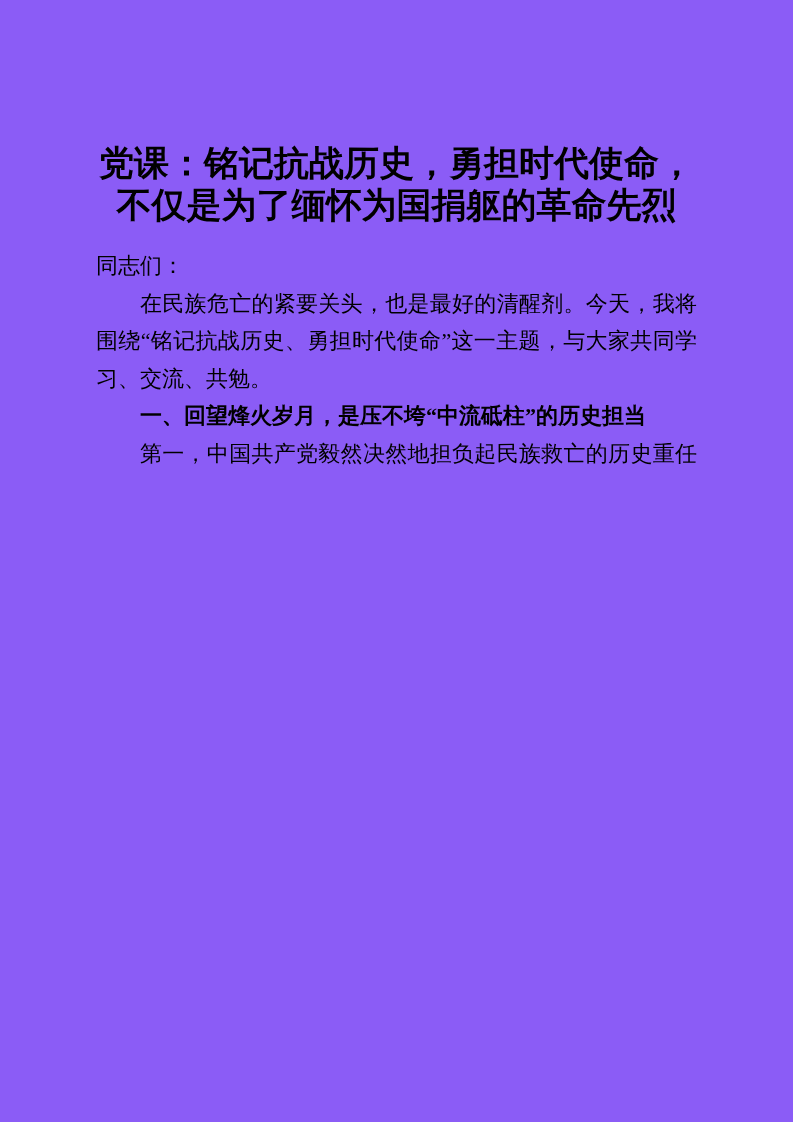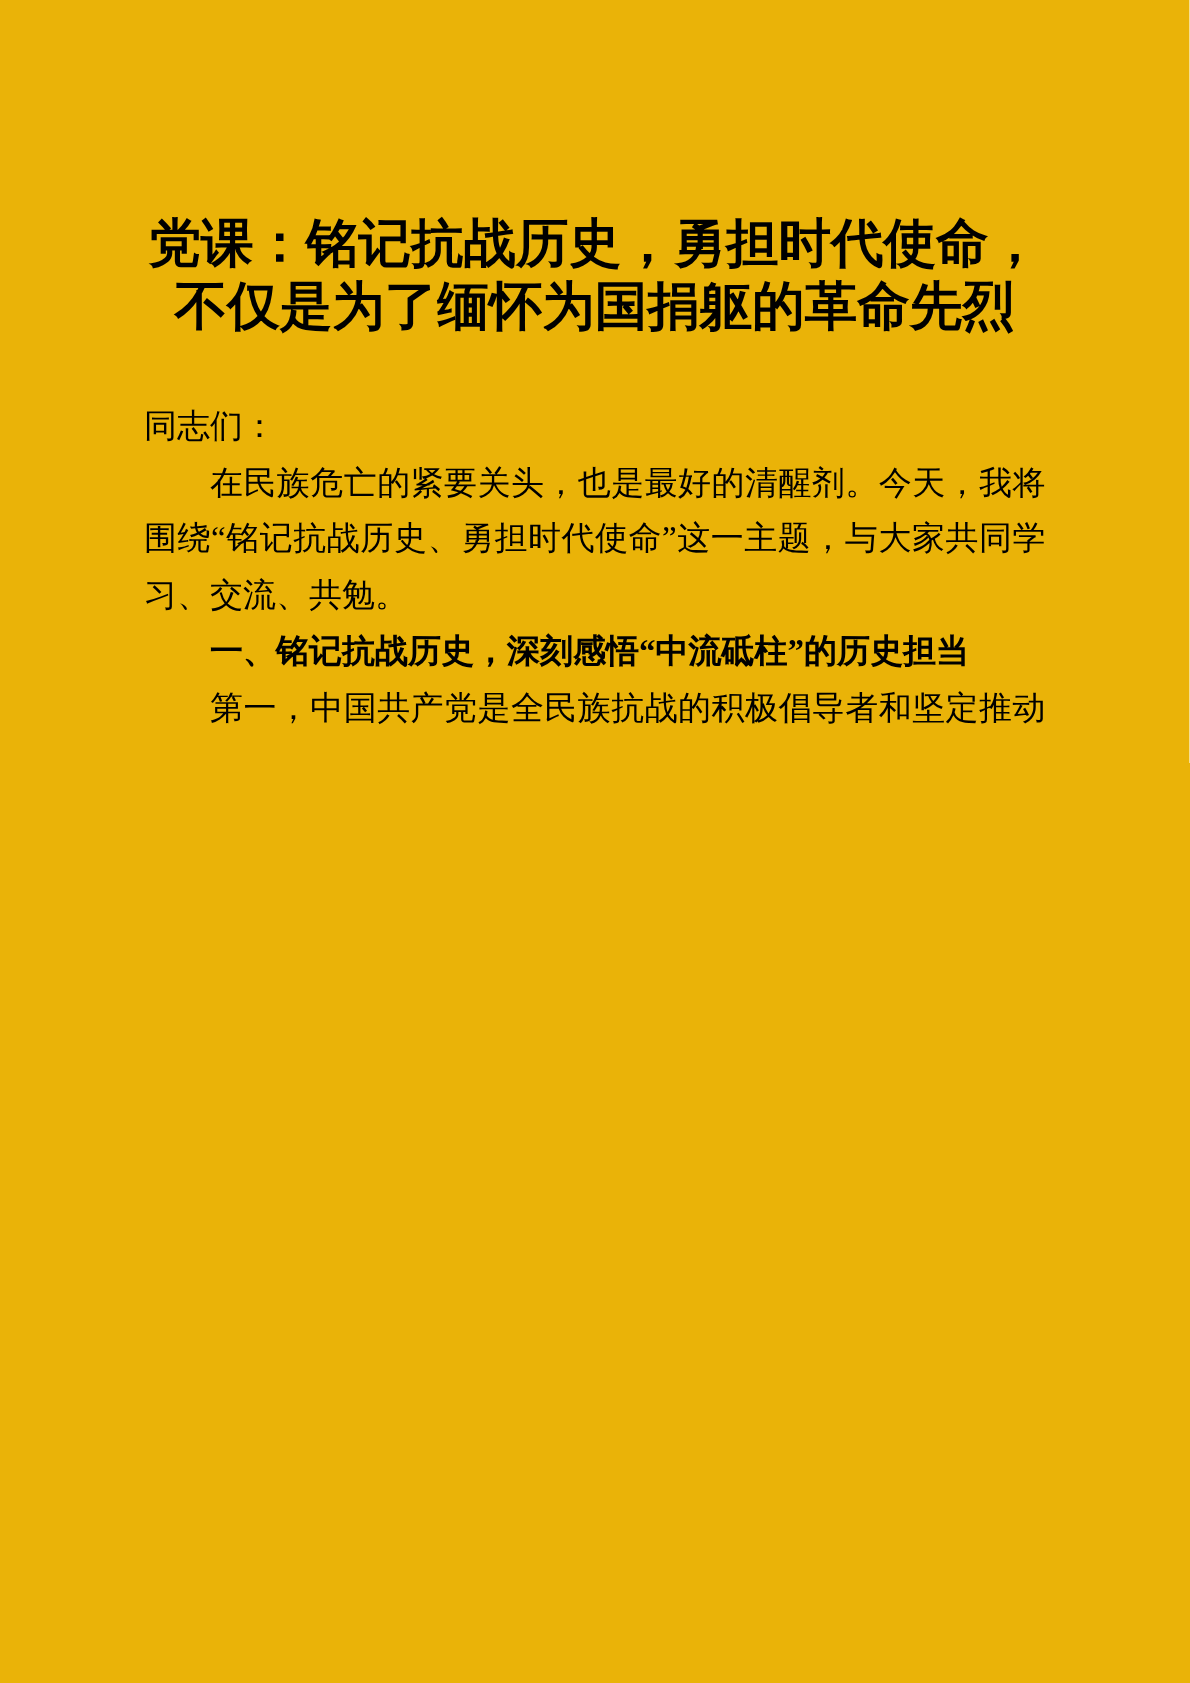--- a/index.html
+++ b/index.html
@@ -4,38 +4,38 @@
 <style>
   html, body {
     margin: 0;
     padding: 0;
     background: #ffffff;
   }
   .page {
     position: relative;
     width: 793px;
     height: 1122px;
-    background: #eab308;
+    background: #8b5cf6;
     overflow: hidden;
     box-sizing: border-box;
     padding: 142px 96px 0 96px;
     color: #000000;
   }
   .doc-title {
     margin: 0;
     text-align: center;
     font-family: "Liberation Sans", "DejaVu Sans", sans-serif;
     font-weight: 700;
     font-size: 35px;
     line-height: 42px;
     color: #000000;
     letter-spacing: 0px;
   }
   .doc-body {
-    margin-top: 39px;
+    margin-top: 21px;
     font-family: "Liberation Serif", "DejaVu Serif", serif;
     font-size: 22px;
     line-height: 37.5px;
     color: #000000;
   }
   .doc-body p {
     margin: 0;
     text-align: justify;
     text-justify: inter-character;
   }
@@ -60,16 +60,16 @@
 
 <div class="page">
   <h1 class="doc-title">
     <span>党课：铭记抗战历史，勇担时代使命，</span><br>
     <span>不仅是为了缅怀为国捐躯的革命先烈</span>
   </h1>
 
   <div class="doc-body">
     <p class="salutation">同志们：</p>
     <p class="body-para">在民族危亡的紧要关头，也是最好的清醒剂。今天，我将围绕“铭记抗战历史、勇担时代使命”这一主题，与大家共同学习、交流、共勉。</p>
-    <p class="heading-para">一、铭记抗战历史，深刻感悟“中流砥柱”的历史担当</p>
-    <p class="continued">第一，中国共产党是全民族抗战的积极倡导者和坚定推动</p>
+    <p class="heading-para">一、回望烽火岁月，是压不垮“中流砥柱”的历史担当</p>
+    <p class="continued">第一，中国共产党毅然决然地担负起民族救亡的历史重任</p>
   </div>
 </div>
 
 </body></html>

